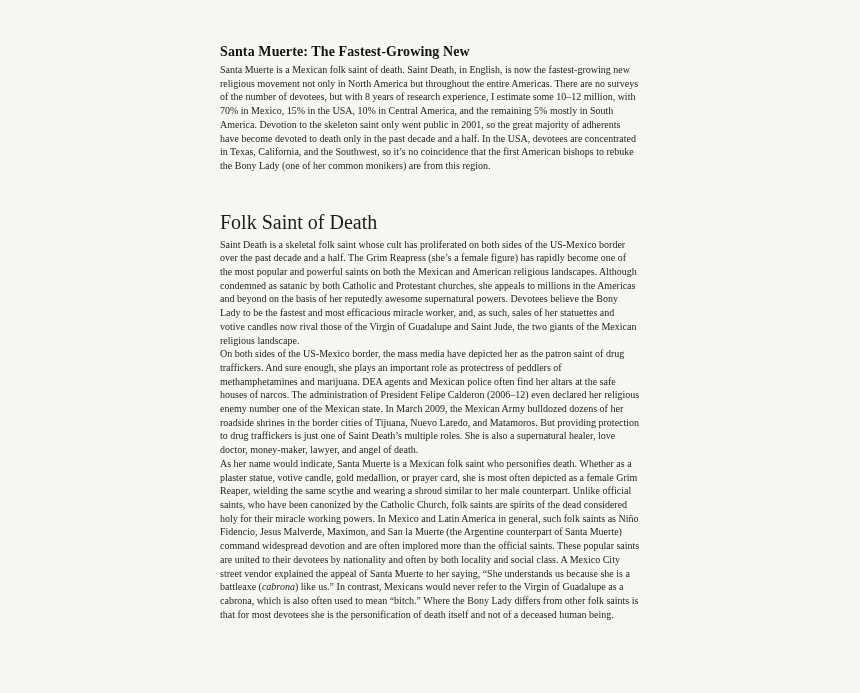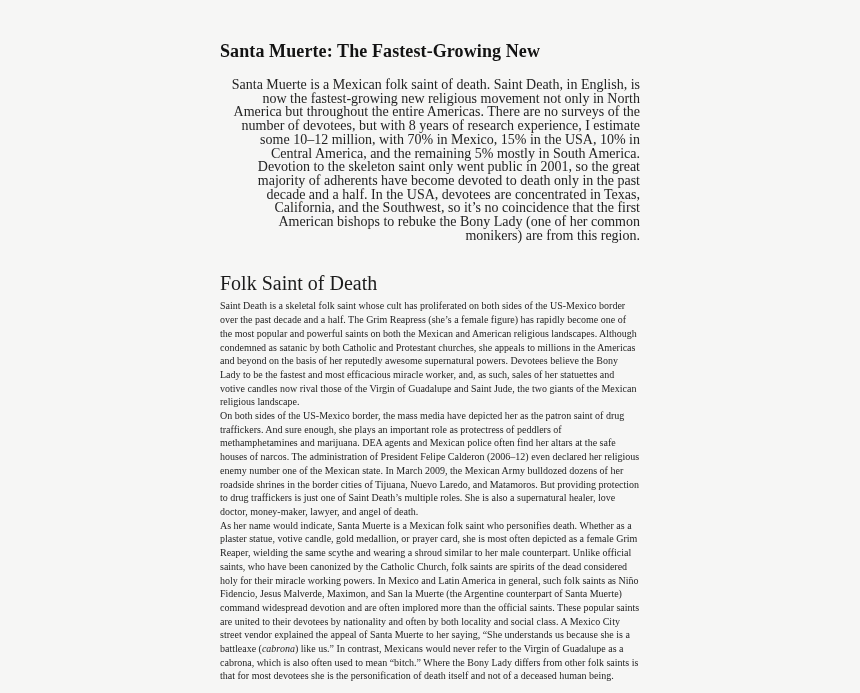--- a/index.html
+++ b/index.html
@@ -10,35 +10,34 @@
     overflow: hidden;
     font-family: "Liberation Serif", "DejaVu Serif", serif;
   }
   .doc-page {
     width: 420px;
     margin: 0 auto;
     padding-top: 40px;
     color: #232323;
   }
   .doc-title {
-    font-size: 18px;
+    font-size: 14px;
     line-height: 23px;
     font-weight: bold;
     color: #131313;
     letter-spacing: 0.1px;
   }
   .doc-intro {
-    margin-top: 15px;
-    font-size: 14px;
+    margin-top: 0;
+    font-size: 10px;
     line-height: 13.7px;
     color: #232323;
-    text-align: right;
   }
   .section-heading {
-    margin-top: 30px;
+    margin-top: 38px;
     margin-bottom: 5px;
     font-size: 20px;
     line-height: 22px;
     font-weight: normal;
     color: #1b1b1b;
   }
   .body-para {
     font-size: 10px;
     line-height: 13.7px;
     color: #232323;

